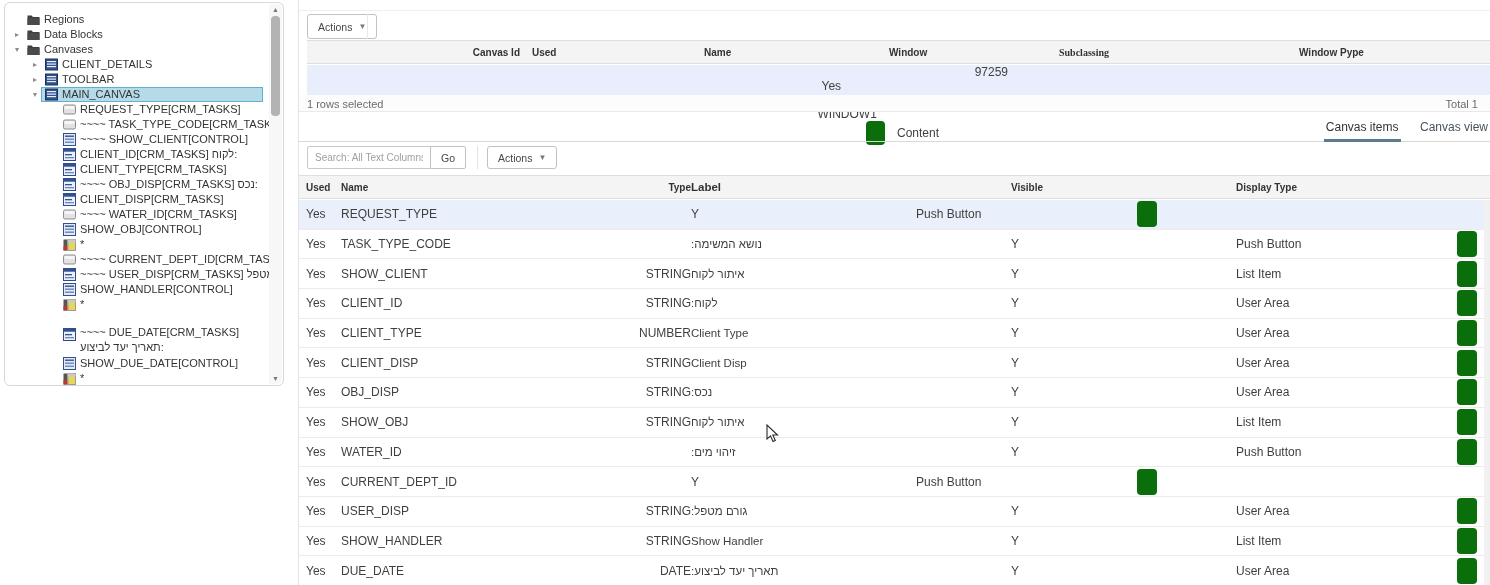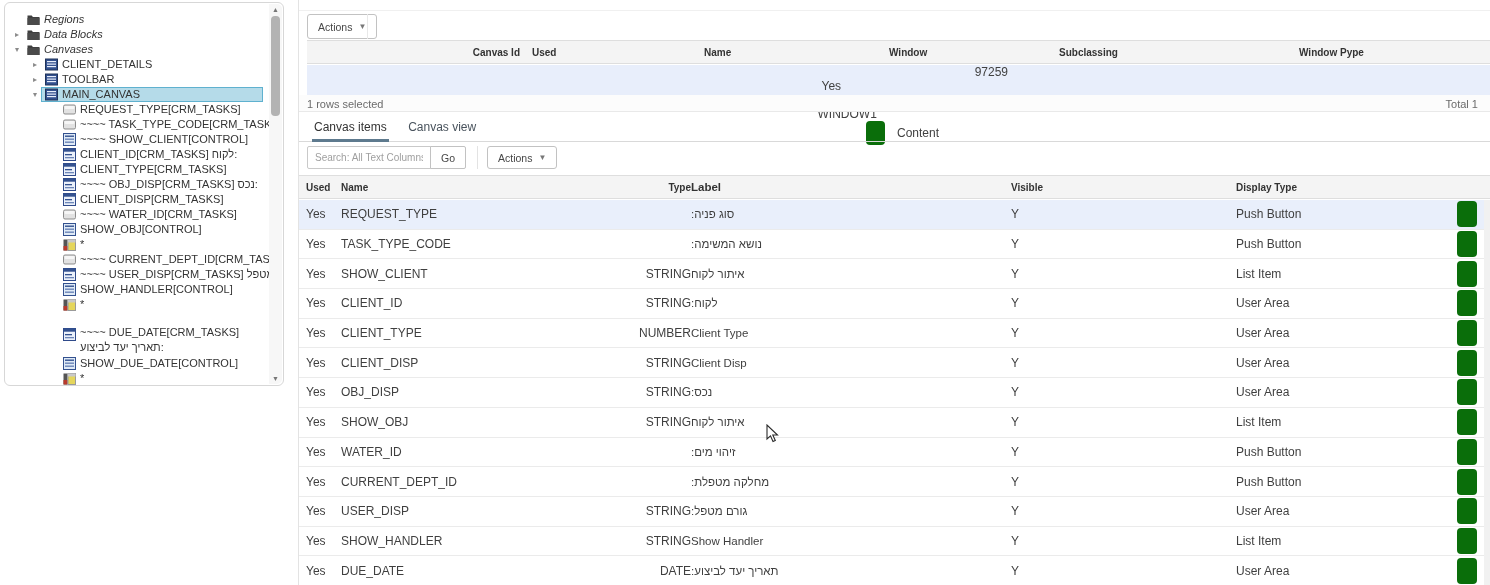--- a/index.html
+++ b/index.html
@@ -5,21 +5,21 @@
   * { margin:0; padding:0; box-sizing:border-box; }
   html,body { width:1490px; height:585px; overflow:hidden; background:#fff;
               font-family:"Liberation Sans","DejaVu Sans",sans-serif; color:#3f3f3f; }
 
   
   .tree-card { position:absolute; left:4px; top:2px; width:280px; height:384px;
                background:#fff; border:1px solid #d7d7d7; border-radius:6px; overflow:hidden; }
   .tree-body { position:absolute; left:0; top:0; right:14px; bottom:0; padding-top:9px; overflow:hidden; }
   .tree-row { display:flex; align-items:center; min-height:15px; font-size:11px; color:#333;
               white-space:nowrap; cursor:default; }
-  .tree-row.lvl0 { padding-left:6px;font-style:italic; }
+  .tree-row.lvl0 { padding-left:6px; }
   .tree-row.lvl1 { padding-left:24px; }
   .tree-row.lvl2 { padding-left:42px; }
   .tw { display:inline-block; width:12px; font-size:8px; color:#8a8a8a; text-align:center; flex:0 0 12px; }
   .tree-inner { display:flex; align-items:center; padding:0 3px; border:1px solid transparent; min-height:15px; }
   .tree-inner.sel { background:#b5dbe9; border-color:#5fb1cf; flex:1; margin-right:6px; }
   .ticon { display:inline-flex; width:13px; height:13px; margin-right:4px; flex:0 0 13px; align-items:center; }
   .tlabel { line-height:13px; }
   .tlabel.wrap { white-space:normal; max-width:196px; line-height:15px;margin-top:12px; }
   .tree-scroll { position:absolute; top:1px; right:1px; bottom:1px; width:13px; background:#f7f7f7; border-radius:0 5px 5px 0; }
   .ts-up, .ts-down { position:absolute; left:0; width:13px; height:11px; font-size:7px; color:#777; text-align:center; line-height:11px; }
@@ -36,31 +36,31 @@
   .toolbar .btn { position:absolute; left:8px; top:3px; height:25px; }
   .tb-div { position:absolute; left:68px; top:3px; width:1px; height:25px; background:#e8e8e8; }
 
   
   .ct-head, .ct-row { position:absolute; left:8px; width:100%; display:flex; align-items:center; }
   .ct-head { top:40px; height:24px; background:#f4f4f4; border-top:1px solid #dedede; border-bottom:1px solid #dedede;
              font-size:10px; font-weight:bold; color:#333; }
   .ct-row  { top:65px; height:30px; background:#e8eefb; font-size:12px; color:#414141;flex-direction:column; }
   .cc1 { width:215px; text-align:right; padding-right:2px; }
   .cc2 { width:182px; padding-left:10px; }
-  .cc3 { width:185px; } .cc4 { width:170px; } .cc5 { width:240px; }
+  .cc3 { width:185px; } .cc4 { width:170px; } .cc5 { width:240px;font-family:Liberation Serif, serif; }
   .cc6 { flex:1; display:flex; align-items:center; }
   .badge { display:inline-block; width:20px; height:26px; border-radius:4px; background:#0a6e0a; }
   .cc6 .badge { margin-right:12px; width:19px; height:24px; }
   .ct-foot { position:absolute; left:0; top:95px; width:100%; height:17px; background:#fcfcfc;
              border-bottom:1px solid #e9e9e9; font-size:11px; color:#6b6b6b; }
   .ct-foot .l { position:absolute; left:8px; top:3px; }
   .ct-foot .r { position:absolute; right:12px; top:3px; }
 
   
-  .tabs { position:absolute; left:0; top:117px; width:100%; height:25px; border-bottom:1px solid #d9d9d9; }
+  .tabs { position:absolute; left:0; top:117px; width:100%; height:25px; border-bottom:1px solid #d9d9d9;text-align:right; }
   .tab { position:relative; display:inline-block; margin-left:13px; height:25px; line-height:21px;
          font-size:12px; color:#49535d; cursor:pointer; padding:0 2px; }
   .tab.active { color:#333; border-bottom:3px solid #5e7a8e; font-weight:normal; }
 
   
   .searchrow { position:absolute; left:0; top:146px; height:24px; width:100%; }
   .search-input { position:absolute; left:8px; top:0; width:124px; height:23px; border:1px solid #c9c9c9;
                   border-radius:2px 0 0 2px; font-size:10px; padding:0 7px; color:#555;
                   font-family:"Liberation Sans","DejaVu Sans",sans-serif; }
   .search-input::placeholder { color:#9f9f9f; }
@@ -492,21 +492,20 @@
     <div class="cl">Label</div>
     <div class="cv">Visible</div>
     <div class="cd">Display Type</div>
   </div>
 
   <div class="it-rows">
       <div class="it-row sel">
         <div class="cu">Yes</div>
         <div class="cn">REQUEST_TYPE</div>
         <div class="cty"></div>
-        <div class="cl"><span dir="auto">סוג פניה:</span></div>
         <div class="cv">Y</div>
         <div class="cd">Push Button</div>
         <div class="cb">
           <span class="badge" style="background: rgb(10, 110, 10);"></span>
         </div>
       </div>
       <div class="it-row">
         <div class="cu">Yes</div>
         <div class="cn">TASK_TYPE_CODE</div>
         <div class="cty"></div>
@@ -591,21 +590,20 @@
         <div class="cv">Y</div>
         <div class="cd">Push Button</div>
         <div class="cb">
           <span class="badge" style="background: rgb(10, 110, 10);"></span>
         </div>
       </div>
       <div class="it-row">
         <div class="cu">Yes</div>
         <div class="cn">CURRENT_DEPT_ID</div>
         <div class="cty"></div>
-        <div class="cl"><span dir="auto">מחלקה מטפלת:</span></div>
         <div class="cv">Y</div>
         <div class="cd">Push Button</div>
         <div class="cb">
           <span class="badge" style="background: rgb(10, 110, 10);"></span>
         </div>
       </div>
       <div class="it-row">
         <div class="cu">Yes</div>
         <div class="cn">USER_DISP</div>
         <div class="cty">STRING</div>

